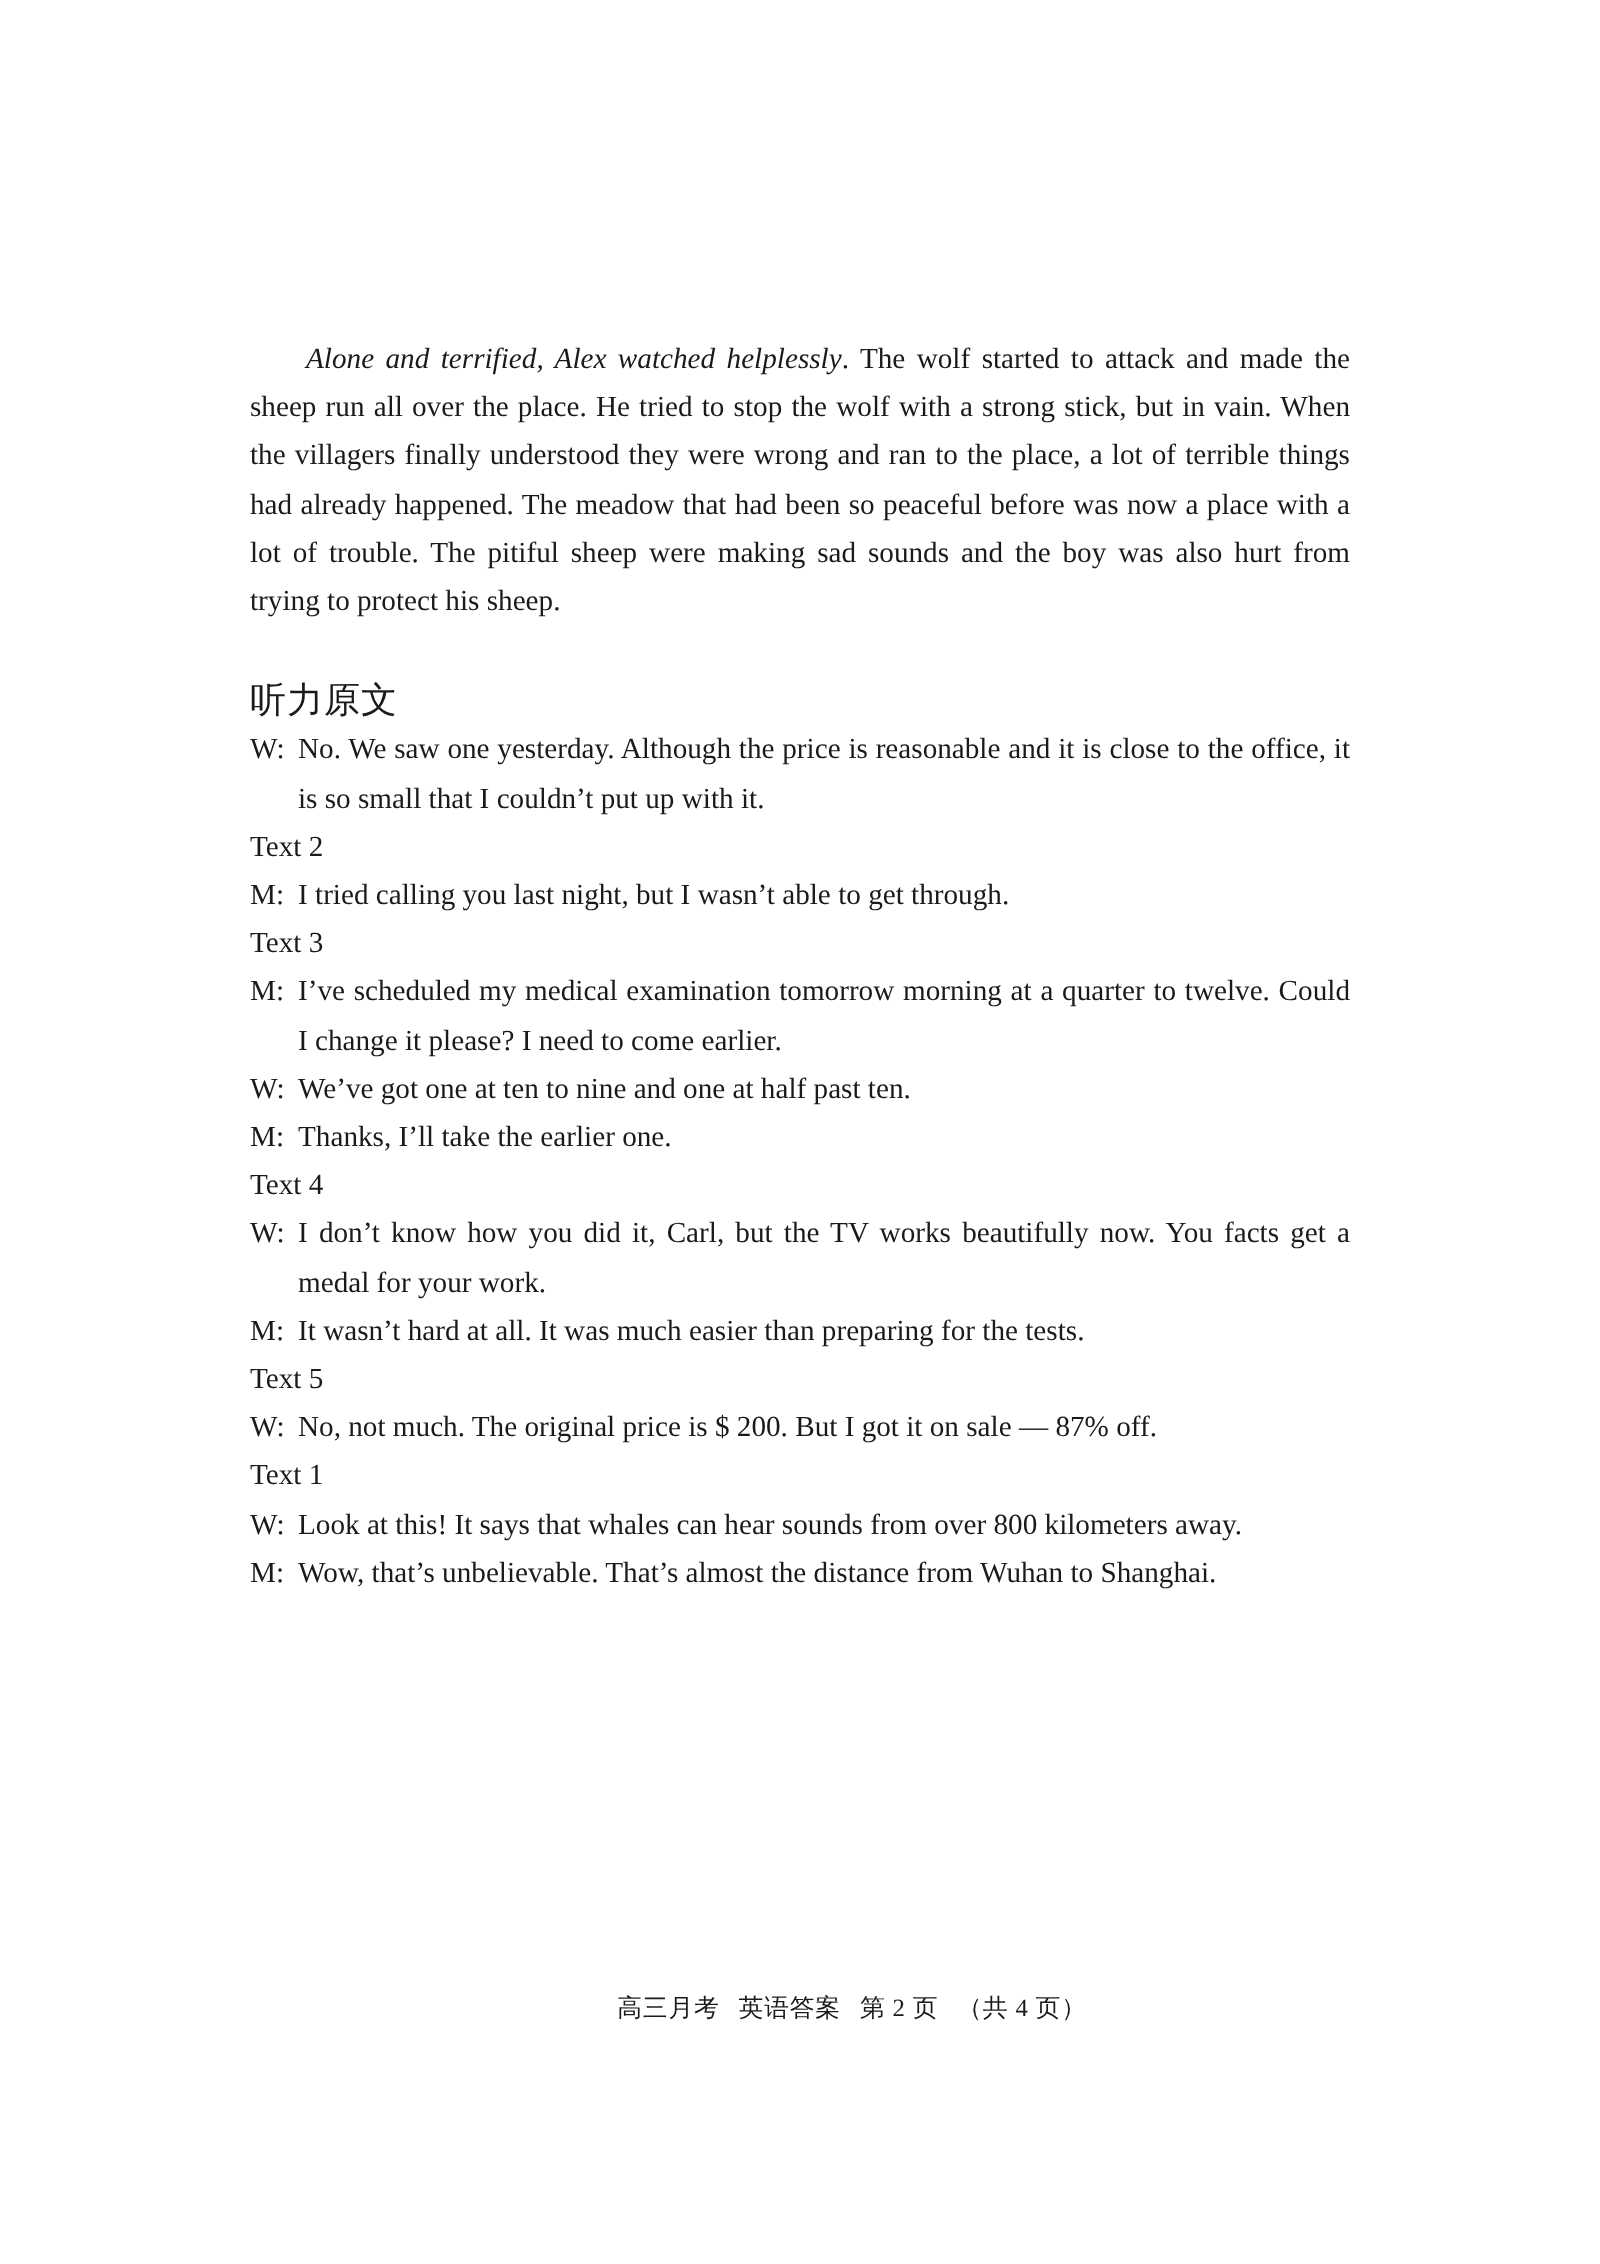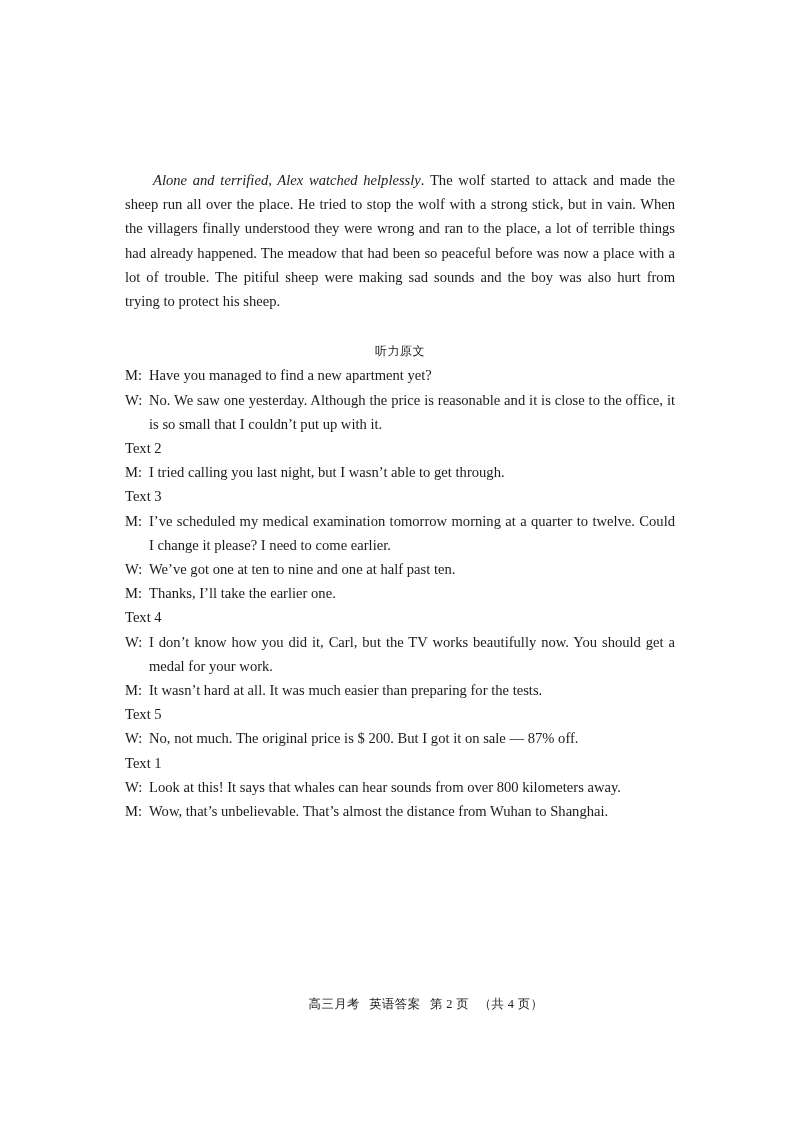--- a/index.html
+++ b/index.html
@@ -25,23 +25,22 @@
     }
     .para {
       text-align: justify;
       text-indent: 28px;
       margin: 0;
     }
     .para em { font-style: italic; }
     .section-title {
       margin-top: 26px;
       font-family: "DejaVu Serif", "Liberation Serif", serif;
-      font-size: 12px;
+      font-size: 18px;
       letter-spacing: 0.5px;
-      text-align: center;
     }
     .text-label { margin: 0; }
     .line {
       margin: 0;
       padding-left: 24px;
       text-indent: -24px;
       text-align: justify;
     }
     .speaker { display: inline-block; width: 24px; text-indent: 0; }
     .footer {
@@ -61,39 +60,38 @@
 <body>
 
 <div class="page">
   <p class="para"><em>Alone and terrified, Alex watched helplessly</em><span>. The wolf started to attack and made the sheep run all over the place. He tried to stop the wolf with a strong stick, but in vain. When the villagers finally understood they were wrong and ran to the place, a lot of terrible things had already happened. The meadow that had been so peaceful before was now a place with a lot of trouble. The pitiful sheep were making sad sounds and the boy was also hurt from trying to protect his sheep.</span></p>
 
   <div class="section-title">听力原文</div>
 
   <div>
 
     <div>
-      <p class="line"><span class="speaker">M:</span><span>Have you managed to find a new apartment yet?</span></p>
       <p class="line"><span class="speaker">W:</span><span>No. We saw one yesterday. Although the price is reasonable and it is close to the office, it is so small that I couldn’t put up with it.</span></p>
     </div>
 
     <div>
       <p class="text-label">Text 2</p>
       <p class="line"><span class="speaker">M:</span><span>I tried calling you last night, but I wasn’t able to get through.</span></p>
     </div>
 
     <div>
       <p class="text-label">Text 3</p>
       <p class="line"><span class="speaker">M:</span><span>I’ve scheduled my medical examination tomorrow morning at a quarter to twelve. Could I change it please? I need to come earlier.</span></p>
       <p class="line"><span class="speaker">W:</span><span>We’ve got one at ten to nine and one at half past ten.</span></p>
       <p class="line"><span class="speaker">M:</span><span>Thanks, I’ll take the earlier one.</span></p>
     </div>
 
     <div>
       <p class="text-label">Text 4</p>
-      <p class="line"><span class="speaker">W:</span><span>I don’t know how you did it, Carl, but the TV works beautifully now. You should get a medal for your work.</span></p>
+      <p class="line"><span class="speaker">W:</span><span>I don’t know how you did it, Carl, but the TV works beautifully now. You facts get a medal for your work.</span></p>
       <p class="line"><span class="speaker">M:</span><span>It wasn’t hard at all. It was much easier than preparing for the tests.</span></p>
     </div>
 
     <div>
       <p class="text-label">Text 5</p>
       <p class="line"><span class="speaker">W:</span><span>No, not much. The original price is $ 200. But I got it on sale — 87% off.</span></p>
     </div>
 
     <div>
       <p class="text-label">Text 1</p>

